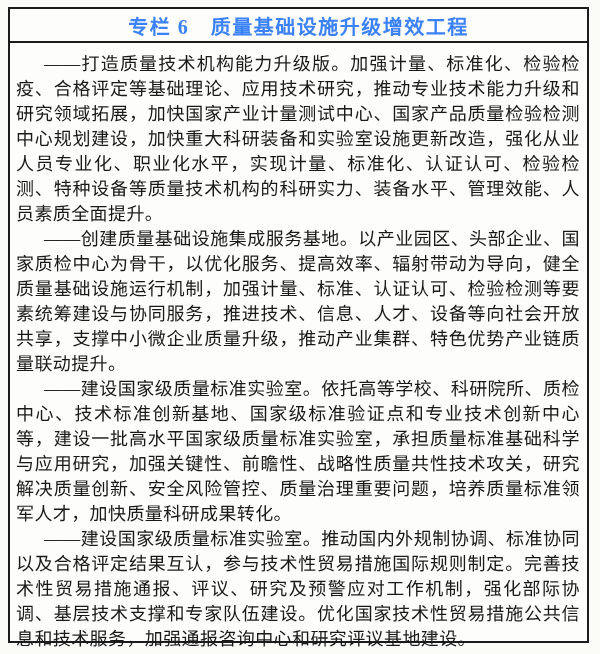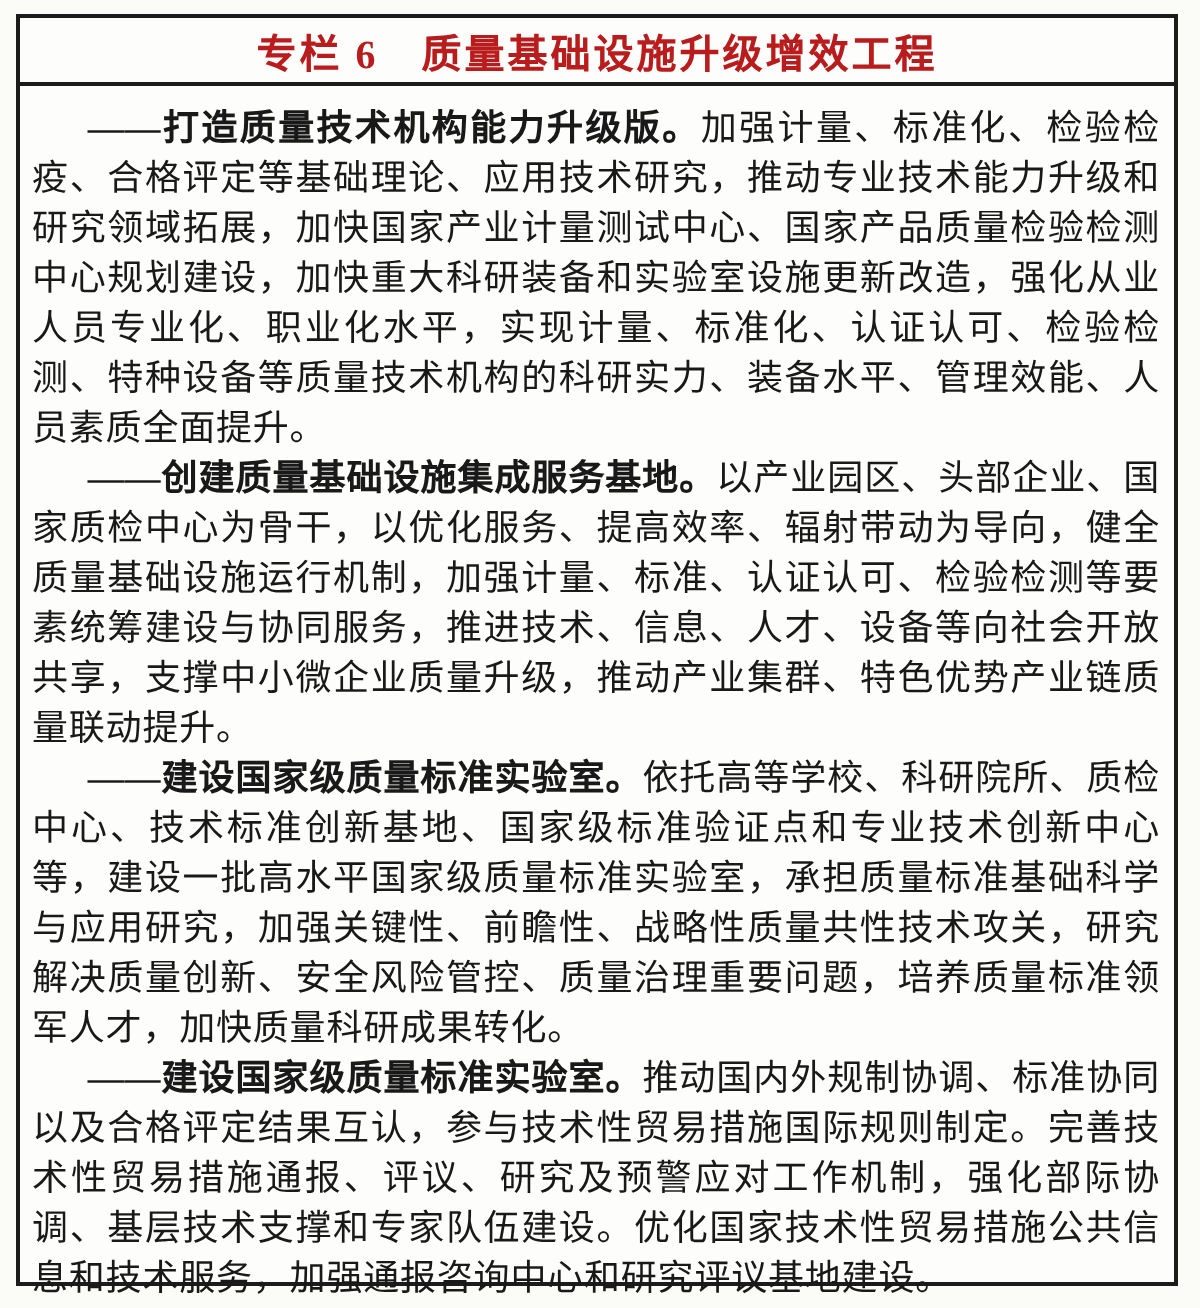--- a/index.html
+++ b/index.html
@@ -28,35 +28,35 @@
   .column-title {
     height: 34px;
     box-sizing: border-box;
     border-bottom: 2px solid #1c1c1c;
     display: flex;
     align-items: center;
     justify-content: center;
     font-weight: 700;
     font-size: 20px;
     letter-spacing: 1.5px;
-    color: #b91c1c;
+    color: #3b82f6;
   }
   .column-body {
     padding: 9px 7px 0 6px;
     font-size: 18px;
     line-height: 25px;
     text-align: justify;
     letter-spacing: 0.4px;
   }
   .column-body p {
     margin: 0;
     text-indent: 1.55em;
   }
   .lead {
-    font-weight: 700;
+    font-weight: 400;
   }
 </style>
 </head>
 <body>
 
 <div class="column-box">
   <div class="column-title">专栏 6　质量基础设施升级增效工程</div>
   <div class="column-body">
     <p><span class="lead">——打造质量技术机构能力升级版。</span><span>加强计量、标准化、检验检疫、合格评定等基础理论、应用技术研究，推动专业技术能力升级和研究领域拓展，加快国家产业计量测试中心、国家产品质量检验检测中心规划建设，加快重大科研装备和实验室设施更新改造，强化从业人员专业化、职业化水平，实现计量、标准化、认证认可、检验检测、特种设备等质量技术机构的科研实力、装备水平、管理效能、人员素质全面提升。</span></p>
     <p><span class="lead">——创建质量基础设施集成服务基地。</span><span>以产业园区、头部企业、国家质检中心为骨干，以优化服务、提高效率、辐射带动为导向，健全质量基础设施运行机制，加强计量、标准、认证认可、检验检测等要素统筹建设与协同服务，推进技术、信息、人才、设备等向社会开放共享，支撑中小微企业质量升级，推动产业集群、特色优势产业链质量联动提升。</span></p>

